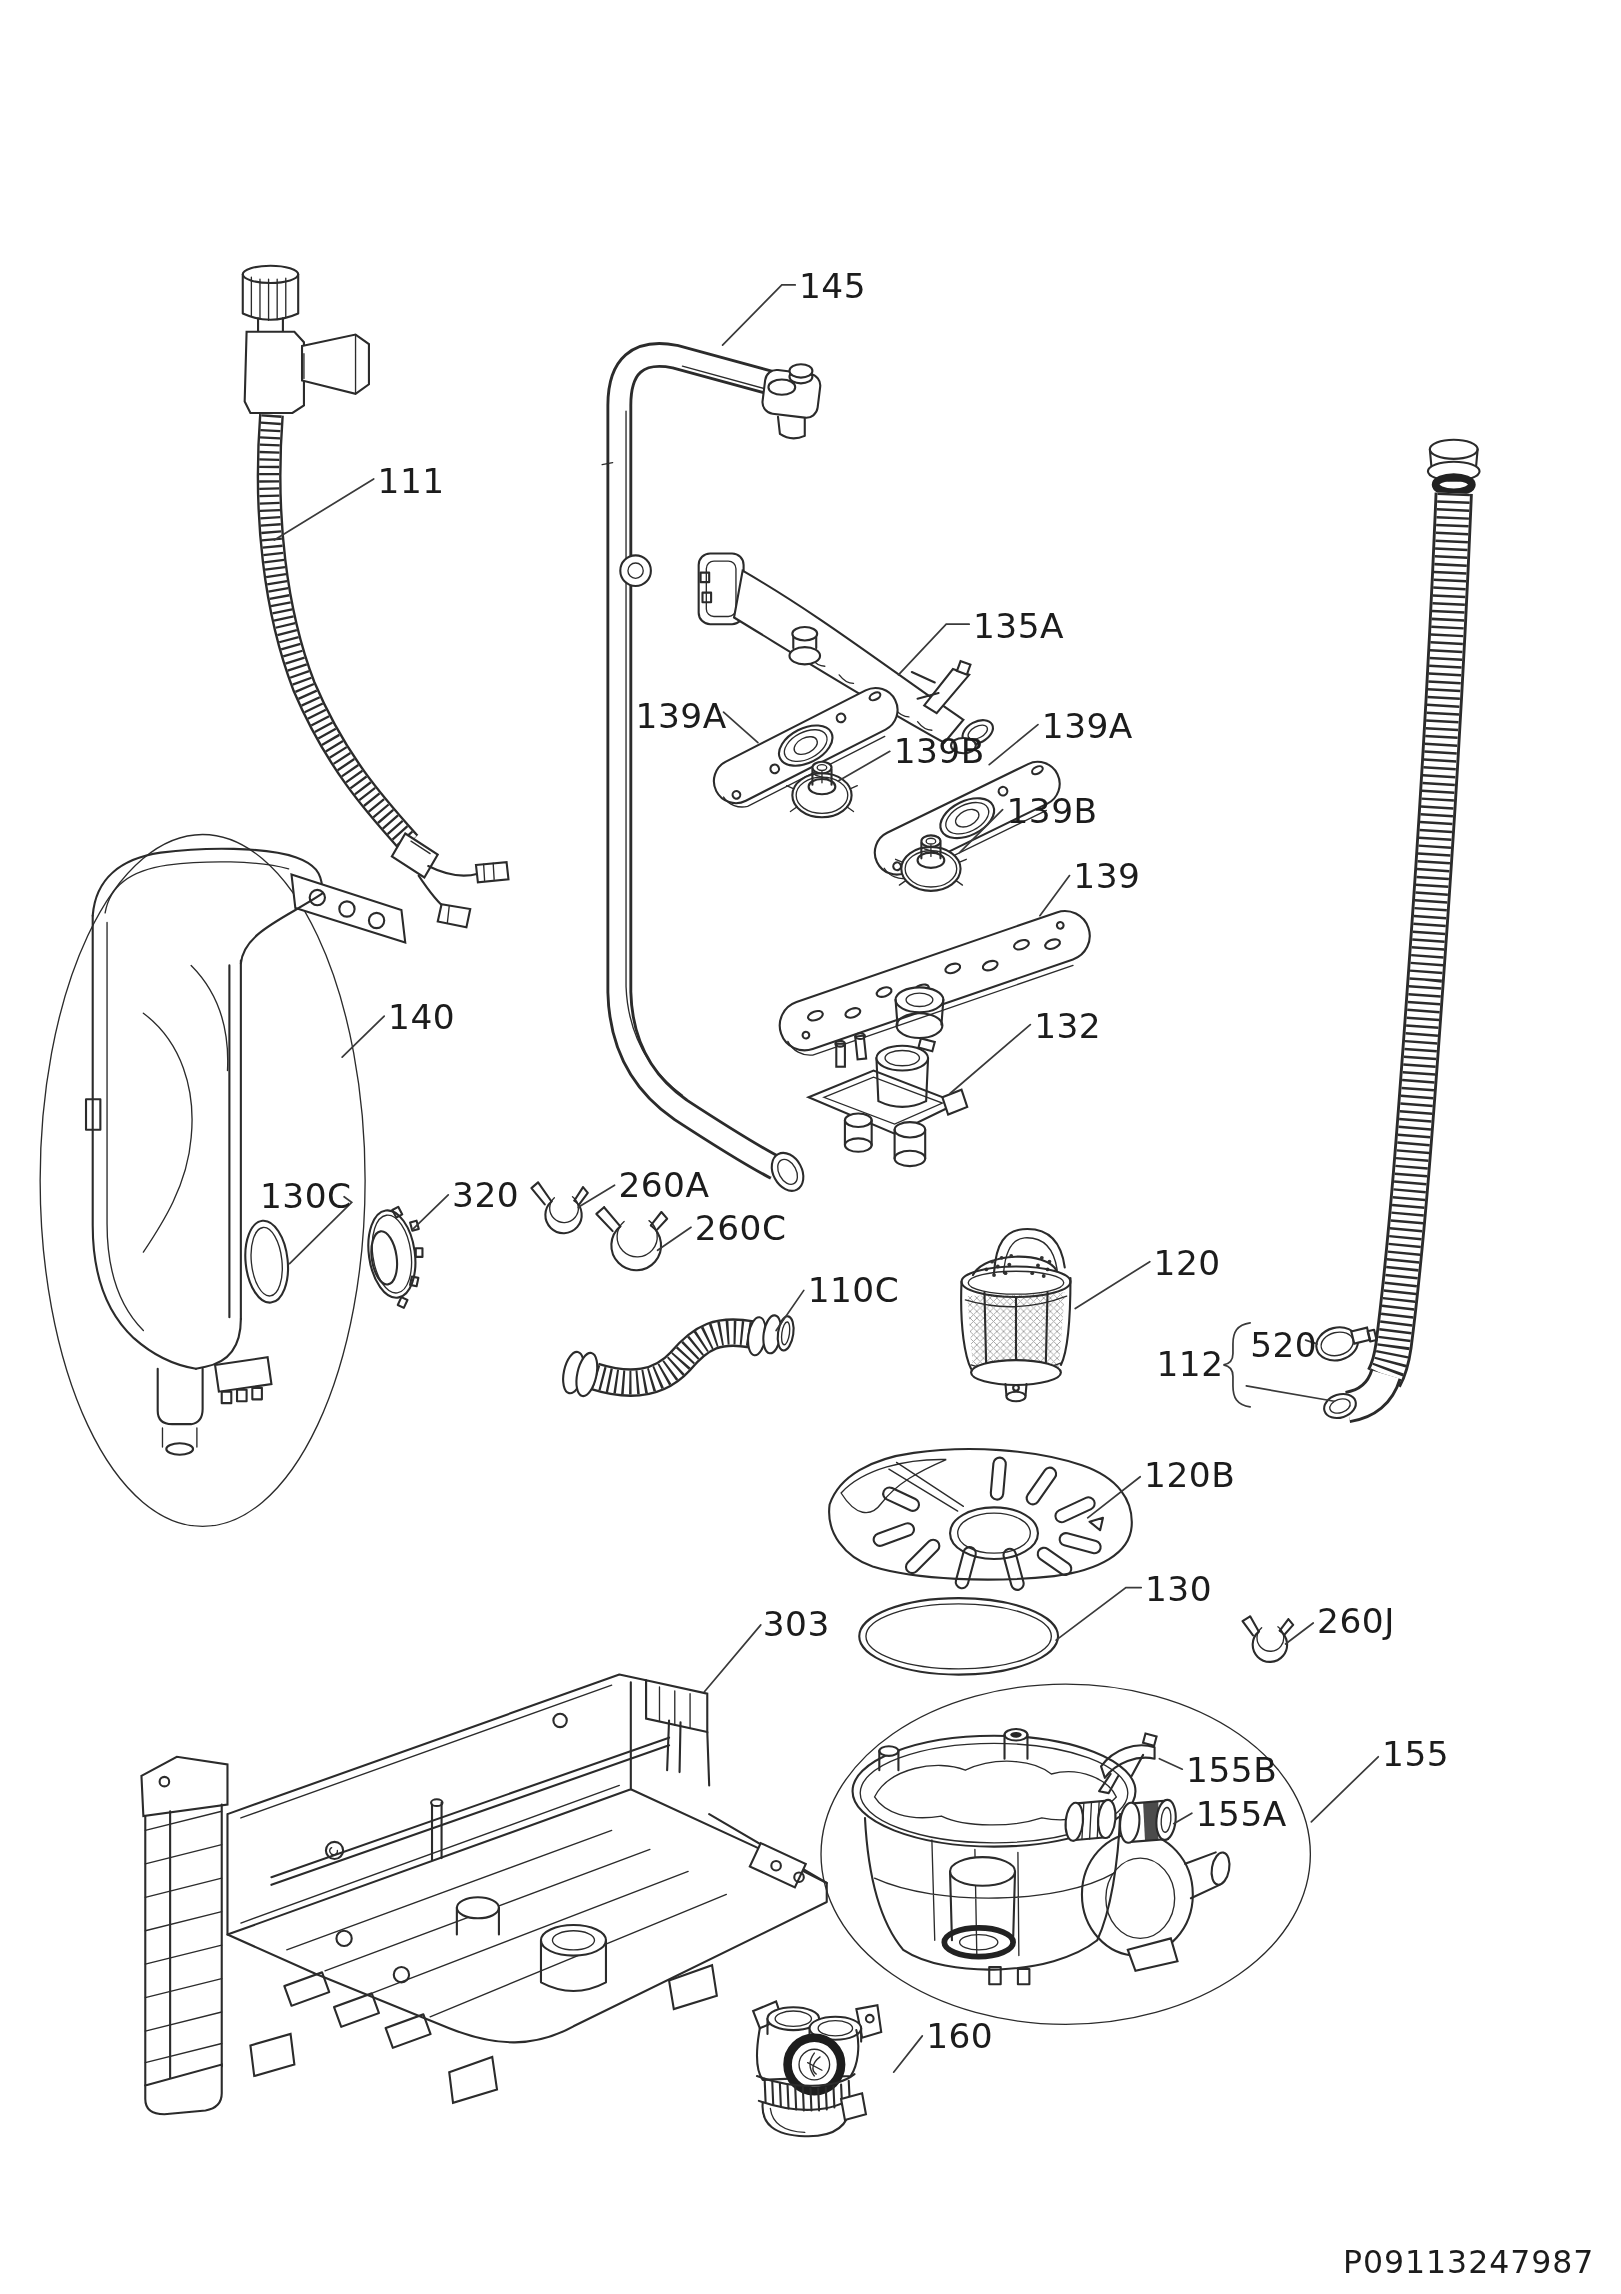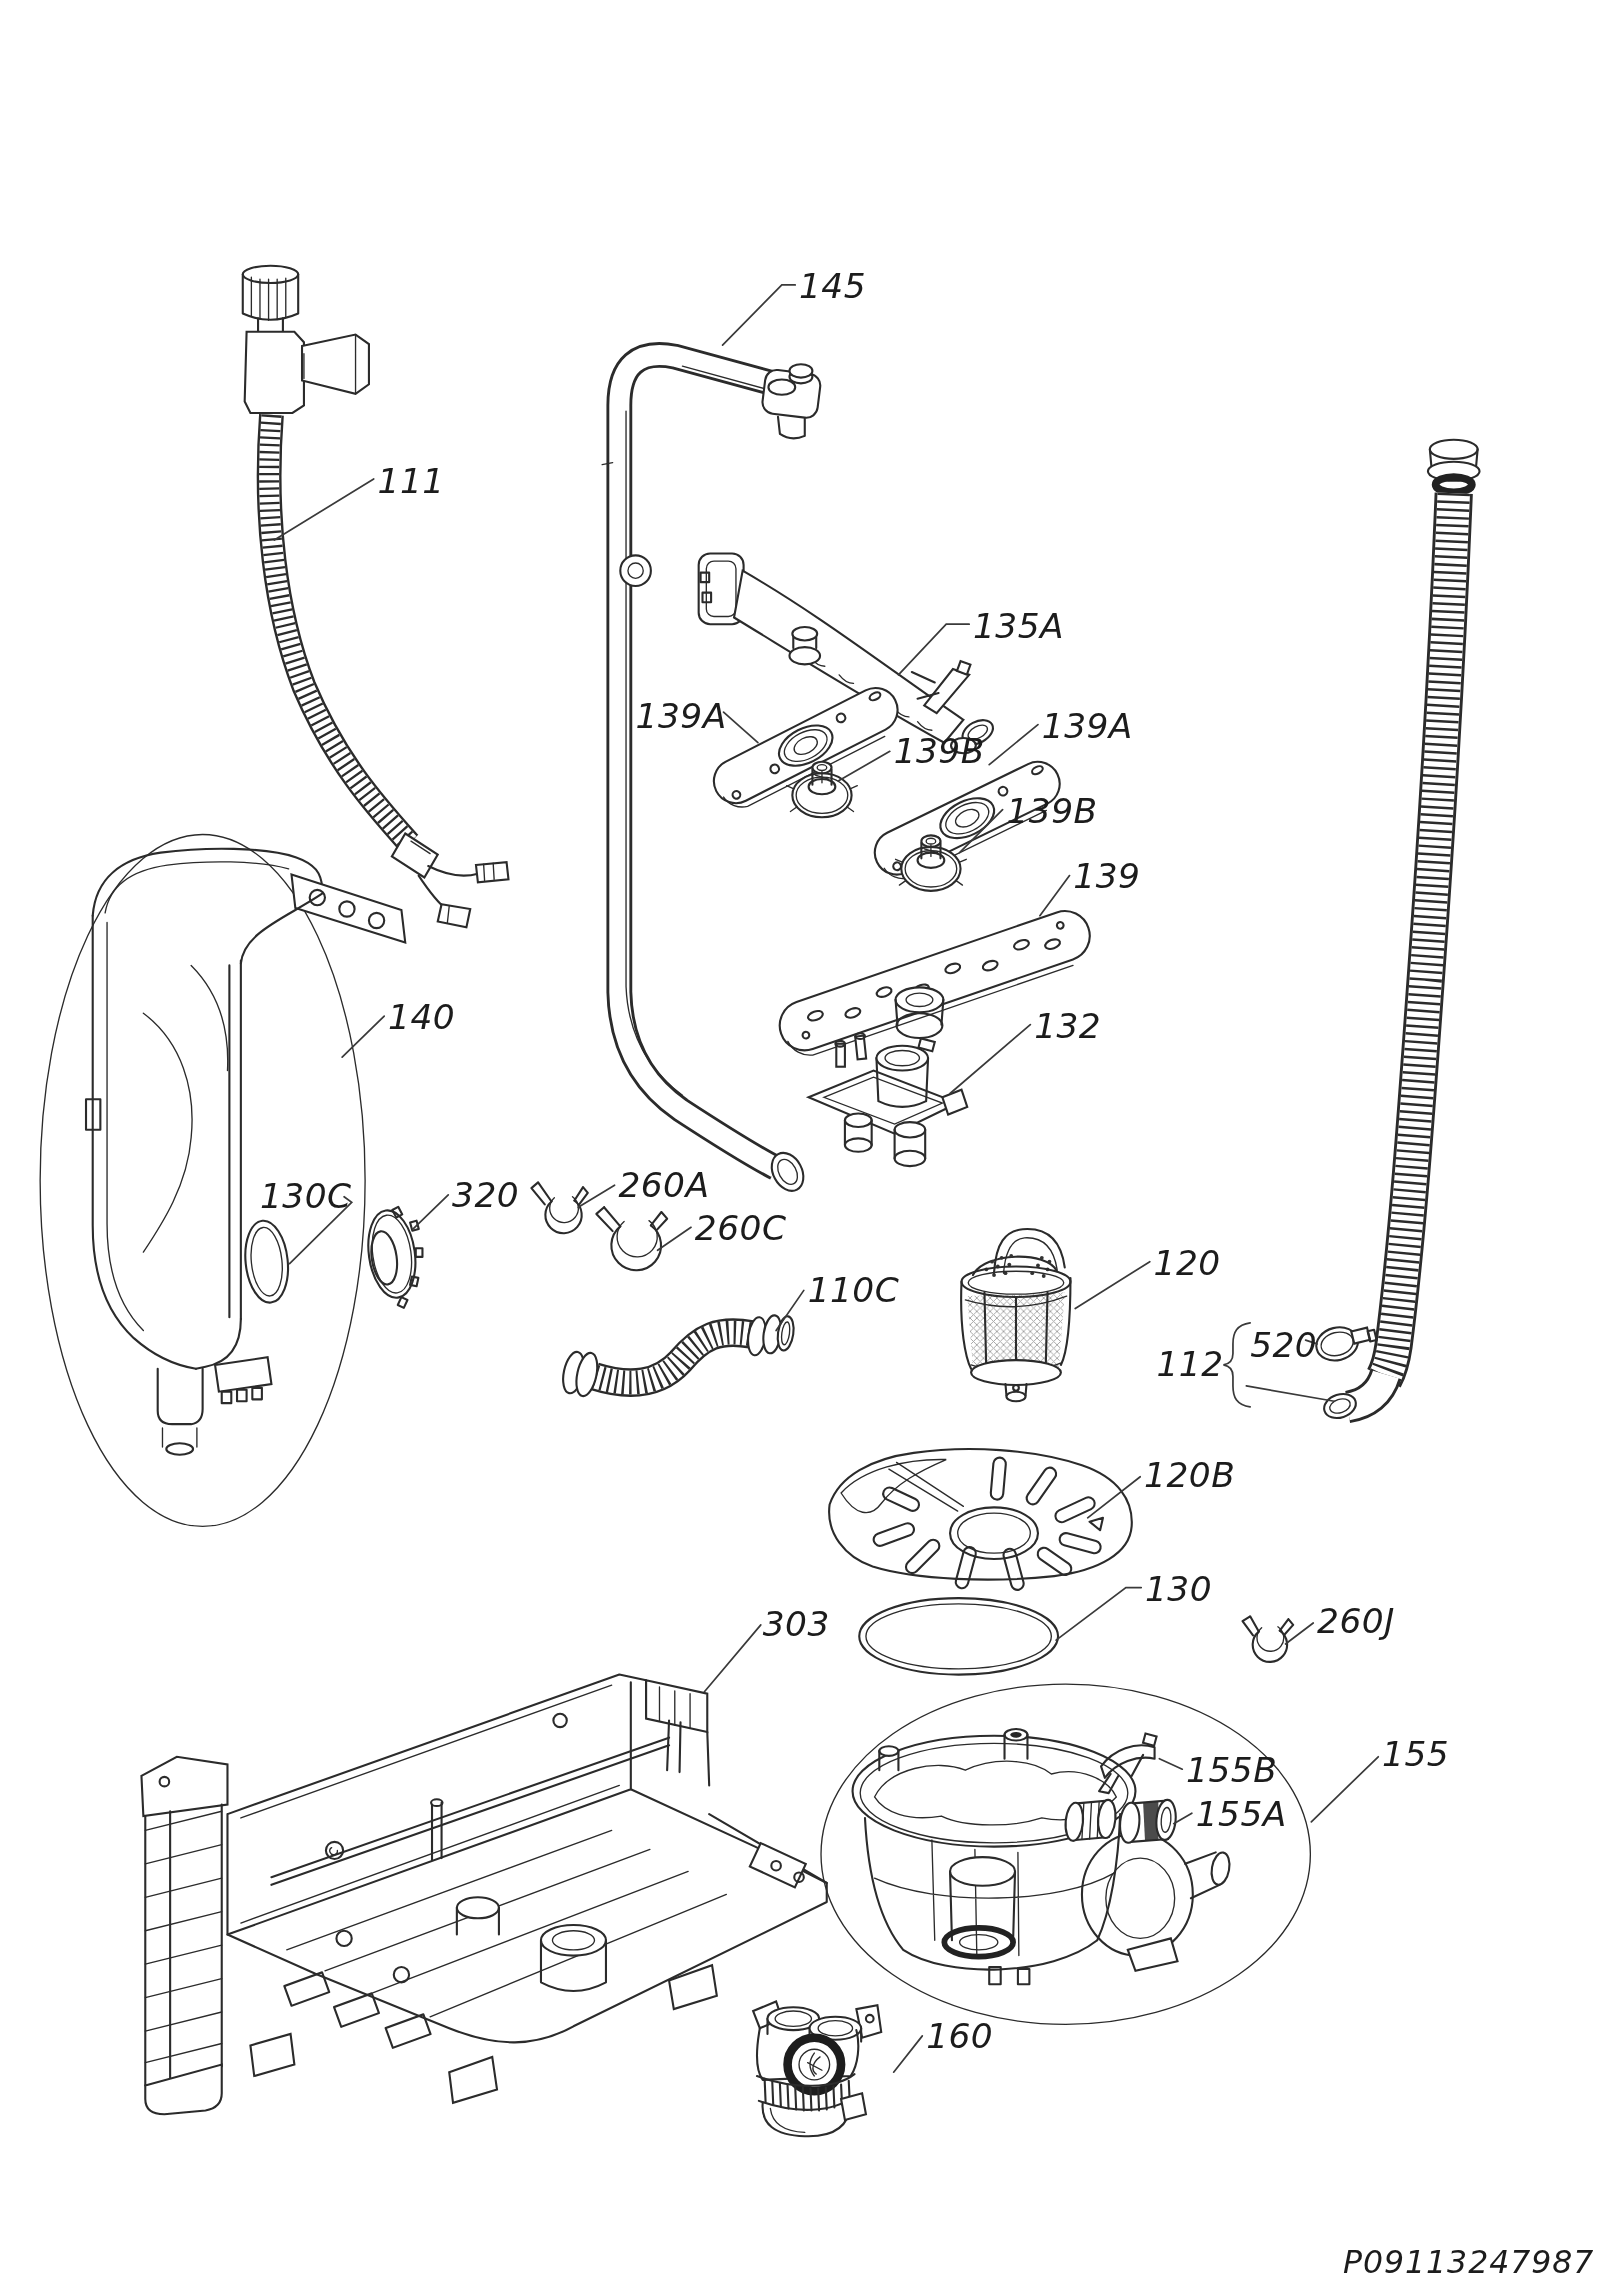--- a/index.html
+++ b/index.html
@@ -1,17 +1,17 @@
 <!DOCTYPE html>
 <html style="--line: #2b2b2b; --label: #1c1c1c;"><head>
 <meta charset="utf-8">
 <style>
   html,body{margin:0;padding:0;background:#fff;}
   body{font-family:"DejaVu Sans","Liberation Sans",sans-serif;}
-  .stage{width:1621px;height:2294px;position:relative;background:#fff;font-style:italic;}
+  .stage{width:1621px;height:2294px;position:relative;background:#fff;}
   svg{display:block;}
   .ln{stroke:var(--line,#2b2b2b);stroke-width:2.2;fill:none;stroke-linecap:round;stroke-linejoin:round;}
   .thin{stroke:var(--line,#2b2b2b);stroke-width:1.4;fill:none;stroke-linecap:round;}
   .wfill{fill:#fff;stroke:var(--line,#2b2b2b);stroke-width:2.2;}
   .dark{fill:#262626;stroke:none;}
   .tube-out{stroke:var(--line,#2b2b2b);fill:none;stroke-linecap:butt;}
   .tube-in{stroke:#fff;fill:none;stroke-linecap:butt;}
   .corr{stroke:var(--line,#2b2b2b);fill:none;stroke-linecap:butt;}
   .leader{stroke:#3a3a3a;stroke-width:1.8;fill:none;stroke-linecap:round;}
   .lbl{fill:var(--label,#1c1c1c);font-size:36px;letter-spacing:0.5px;}

